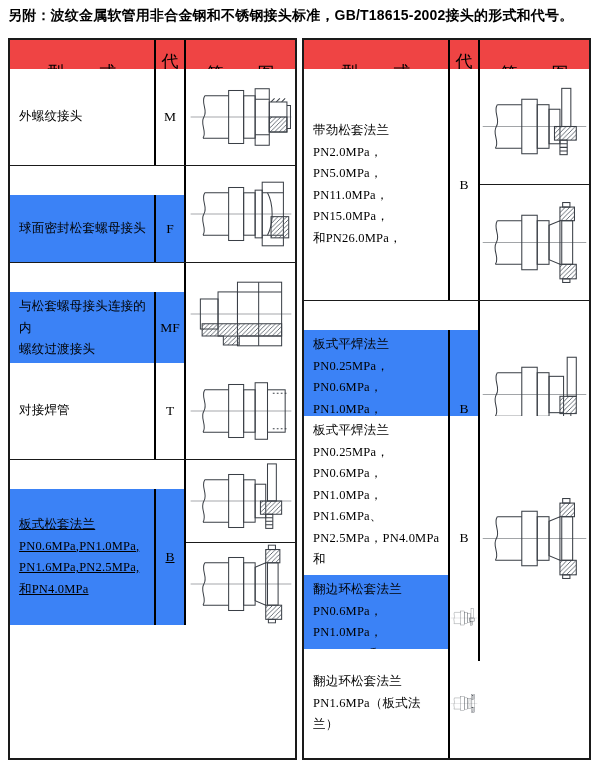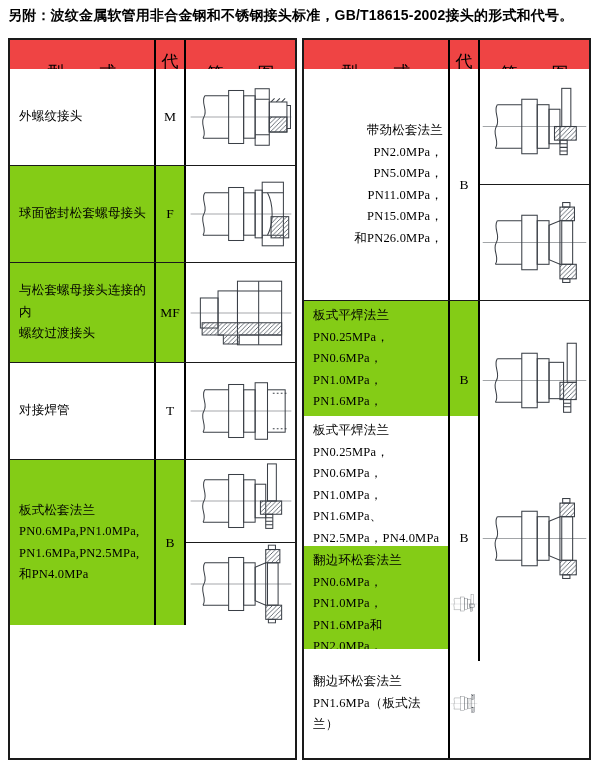--- a/index.html
+++ b/index.html
@@ -27,30 +27,30 @@
     display:flex;align-items:center;box-sizing:border-box;
     background:#fff;min-width:0;
   }
   .cell.code,.cell.diag{border-left:2px solid #000000;}
   .cell.type{
     padding:4px 5px 4px 9px;font-size:12.5px;line-height:1.72;
     white-space:pre-line;letter-spacing:0.2px;
   }
   .cell.code{justify-content:center;font-size:13.5px;}
   .cell.diag{justify-content:center;padding:0;}
-  .row.hl .cell.type,.row.hl .cell.code{background:#84cc16;}
+  .row.hl .cell.type,.row.hl .cell.code{background:#3b82f6;margin-top:29px;}
   .row.header .cell{
     background:#ef4444;justify-content:center;padding:10px;
     font-size:17px;white-space:normal;
   }
   
   .lt .h0,.rt .h0{height:28px;}
   .lt .h1{height:97px;} .lt .h2{height:97px;} .lt .h3{height:103px;}
-  .lt .h4{height:100px;} .lt .h5{height:97px;text-align:center;} .lt .h6{height:152px;}
-  .rt .h1{height:232px;text-align:right;} .rt .h2{height:115px;} .rt .h3{height:130px;}
+  .lt .h4{height:100px;} .lt .h5{height:97px;text-align:center;} .lt .h6{height:152px;text-decoration:underline;}
+  .rt .h1{height:232px;} .rt .h2{height:115px;} .rt .h3{height:130px;}
   .rt .h4{height:103px;} .rt .h5{height:110px;}
   .split{flex-direction:column;align-items:stretch;}
   .split .sub{flex:1;display:flex;align-items:center;justify-content:center;}
   .split .sub + .sub{border-top:1px solid #1a1a1a;}
   svg.diagram{
     width:106px;height:82px;
     stroke:#3a3f46;fill:none;stroke-width:1.15;
     stroke-linecap:butt;stroke-linejoin:miter;
   }
   svg.diagram.big{width:111px;height:87px;}

